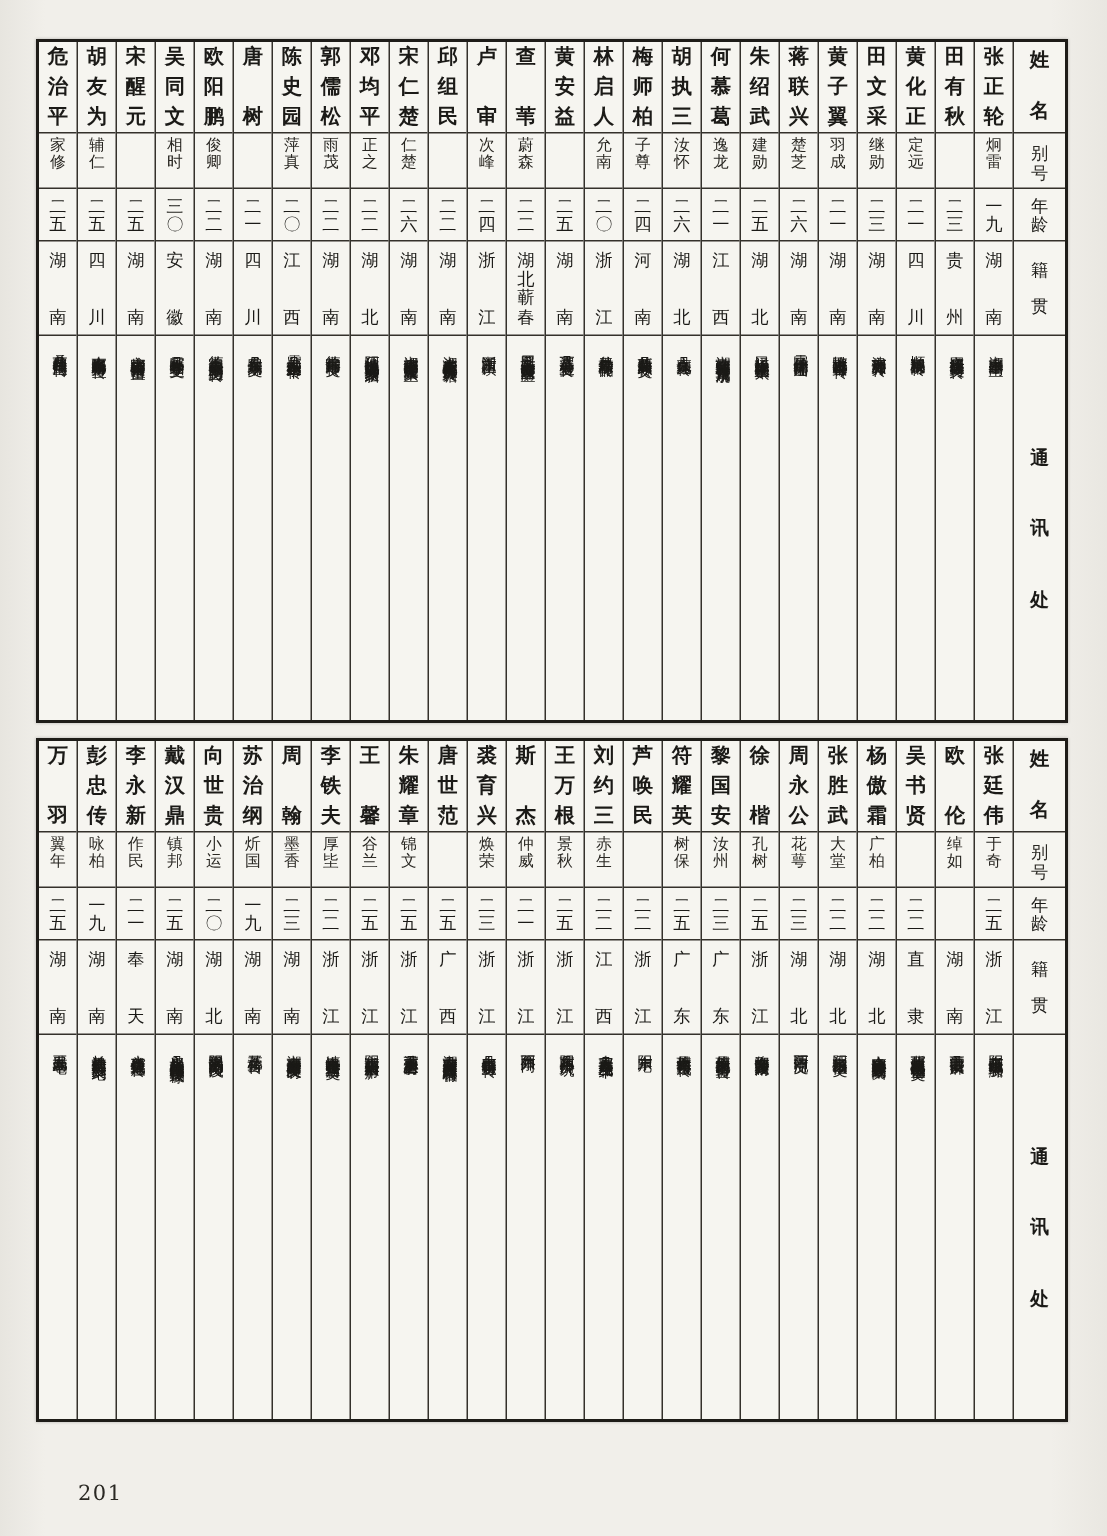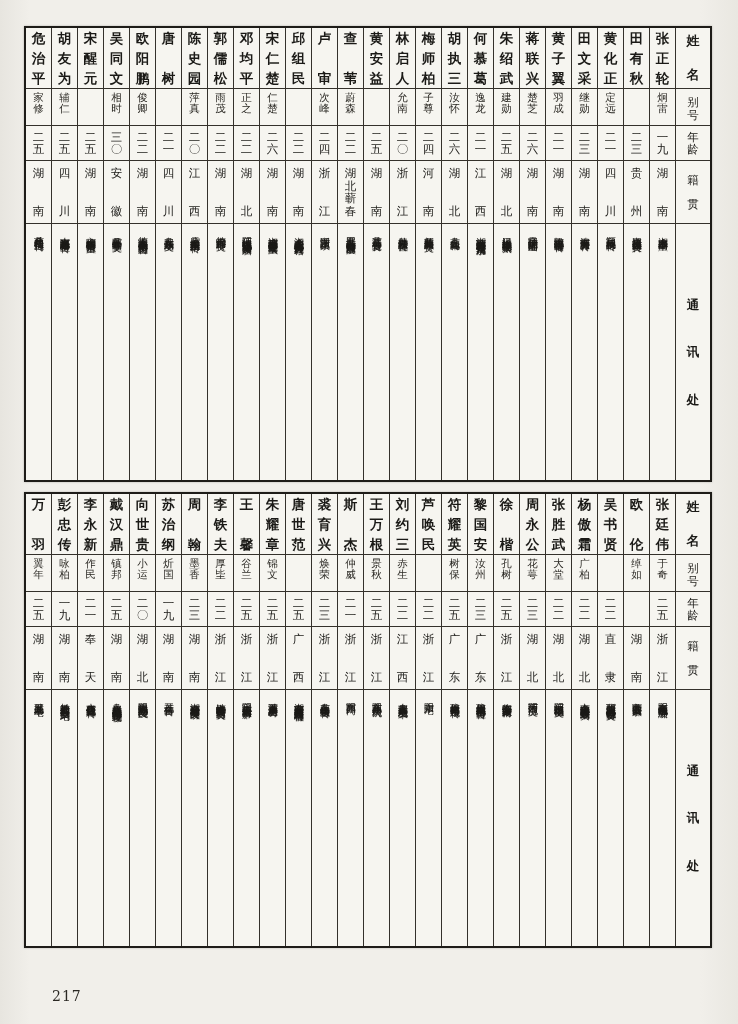--- a/index.html
+++ b/index.html
@@ -1601,14 +1601,14 @@
               <span class="ch">湖</span>
               <span class="ch">南</span>
             </div>
           </div>
           <div class="cell c-addr">
             <div class="vtext">武岗五显巷本宅</div>
           </div>
         </div>
       </section>
   </div>
-  <div class="page-number">217</div>
+  <div class="page-number">201</div>
 </div>
 
 </body></html>

